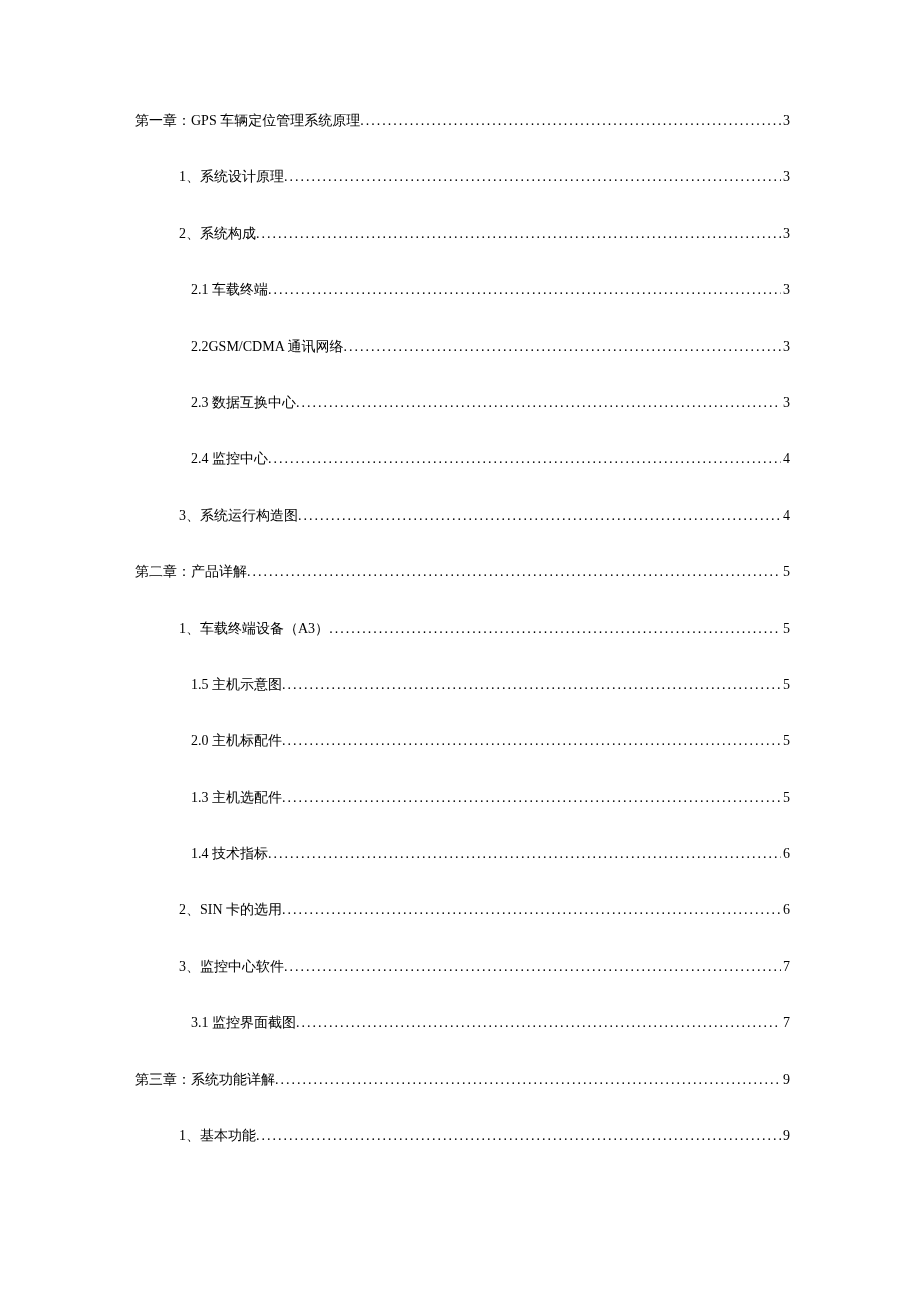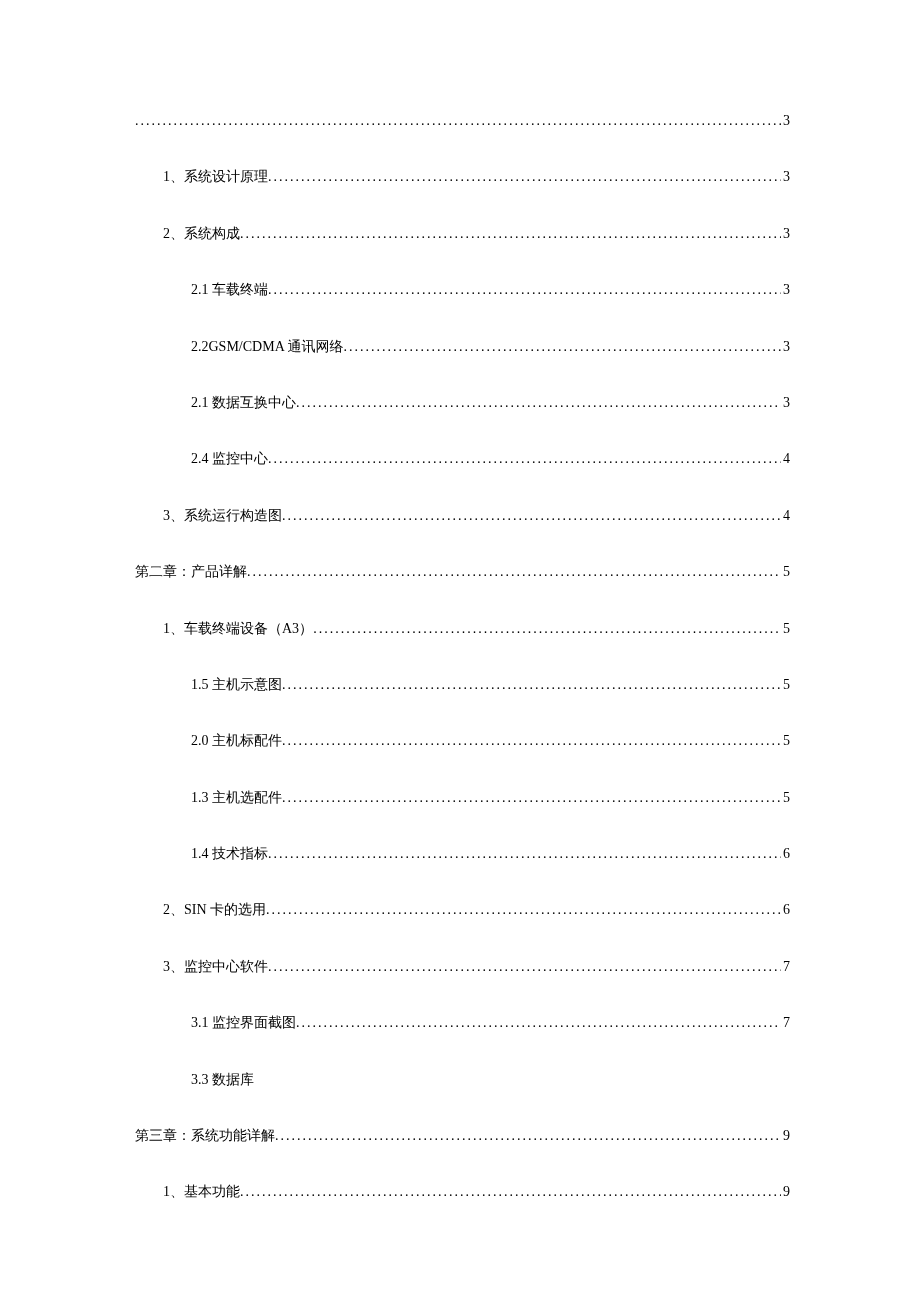--- a/index.html
+++ b/index.html
@@ -38,37 +38,38 @@
       display: block;
     }
     .toc-page {
       flex-shrink: 0;
       padding-left: 2px;
     }
     .level-0 {
       margin-left: 0;
     }
     .level-1 {
-      margin-left: 28px;
+      margin-left: 44px;
     }
     .level-2 {
       margin-left: 56px;
     }
     .no-page .toc-dots::after {
       content: "";
     }
     .no-page .toc-dots {
       flex: 0;
     }
   </style>
 </head>
 <body>
 
 <div id="toc-container">
     <div class="toc-entry level-0">
+      <span class="toc-title">第一章：GPS 车辆定位管理系统原理</span>
       <span class="toc-dots"></span>
       <span class="toc-page">3</span>
     </div>
     <div class="toc-entry level-1">
       <span class="toc-title">1、系统设计原理</span>
       <span class="toc-dots"></span>
       <span class="toc-page">3</span>
     </div>
     <div class="toc-entry level-1">
       <span class="toc-title">2、系统构成</span>
@@ -79,21 +80,21 @@
       <span class="toc-title">2.1 车载终端</span>
       <span class="toc-dots"></span>
       <span class="toc-page">3</span>
     </div>
     <div class="toc-entry level-2">
       <span class="toc-title">2.2GSM/CDMA 通讯网络</span>
       <span class="toc-dots"></span>
       <span class="toc-page">3</span>
     </div>
     <div class="toc-entry level-2">
-      <span class="toc-title">2.1 数据互换中心</span>
+      <span class="toc-title">2.3 数据互换中心</span>
       <span class="toc-dots"></span>
       <span class="toc-page">3</span>
     </div>
     <div class="toc-entry level-2">
       <span class="toc-title">2.4 监控中心</span>
       <span class="toc-dots"></span>
       <span class="toc-page">4</span>
     </div>
     <div class="toc-entry level-1">
       <span class="toc-title">3、系统运行构造图</span>
@@ -138,25 +139,20 @@
     <div class="toc-entry level-1">
       <span class="toc-title">3、监控中心软件</span>
       <span class="toc-dots"></span>
       <span class="toc-page">7</span>
     </div>
     <div class="toc-entry level-2">
       <span class="toc-title">3.1  监控界面截图</span>
       <span class="toc-dots"></span>
       <span class="toc-page">7</span>
     </div>
-    <div class="toc-entry level-2 no-page">
-      <span class="toc-title">3.3 数据库</span>
-      <span class="toc-dots"></span>
-      <span class="toc-page"></span>
-    </div>
     <div class="toc-entry level-0">
       <span class="toc-title">第三章：系统功能详解</span>
       <span class="toc-dots"></span>
       <span class="toc-page">9</span>
     </div>
     <div class="toc-entry level-1">
       <span class="toc-title">1、基本功能</span>
       <span class="toc-dots"></span>
       <span class="toc-page">9</span>
     </div>

